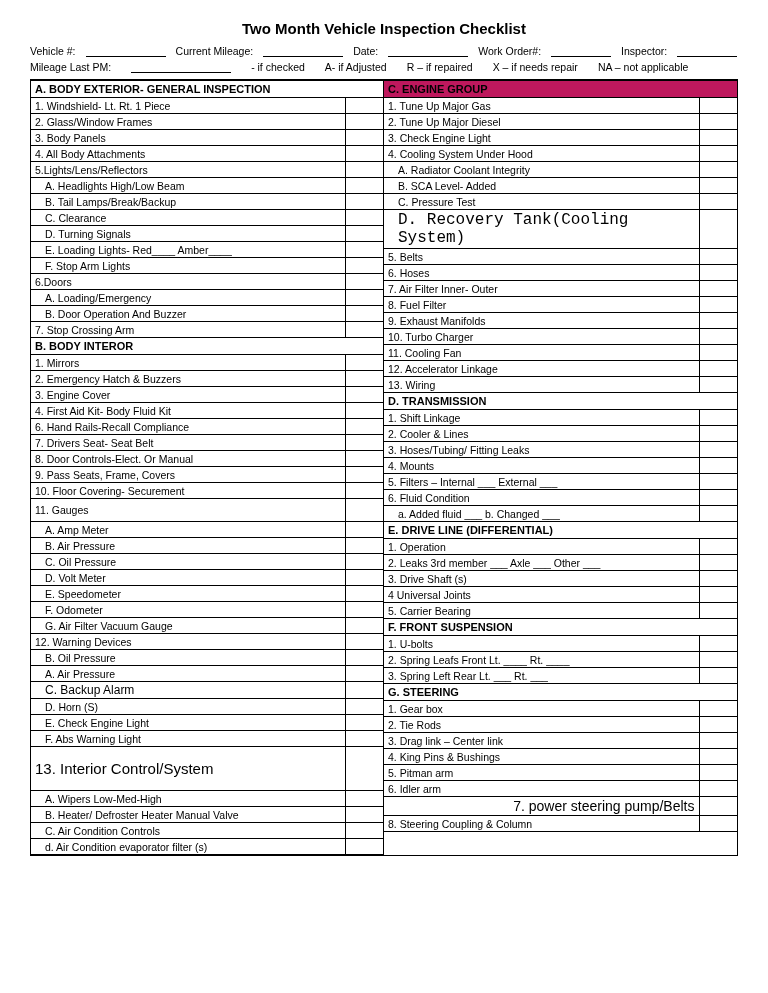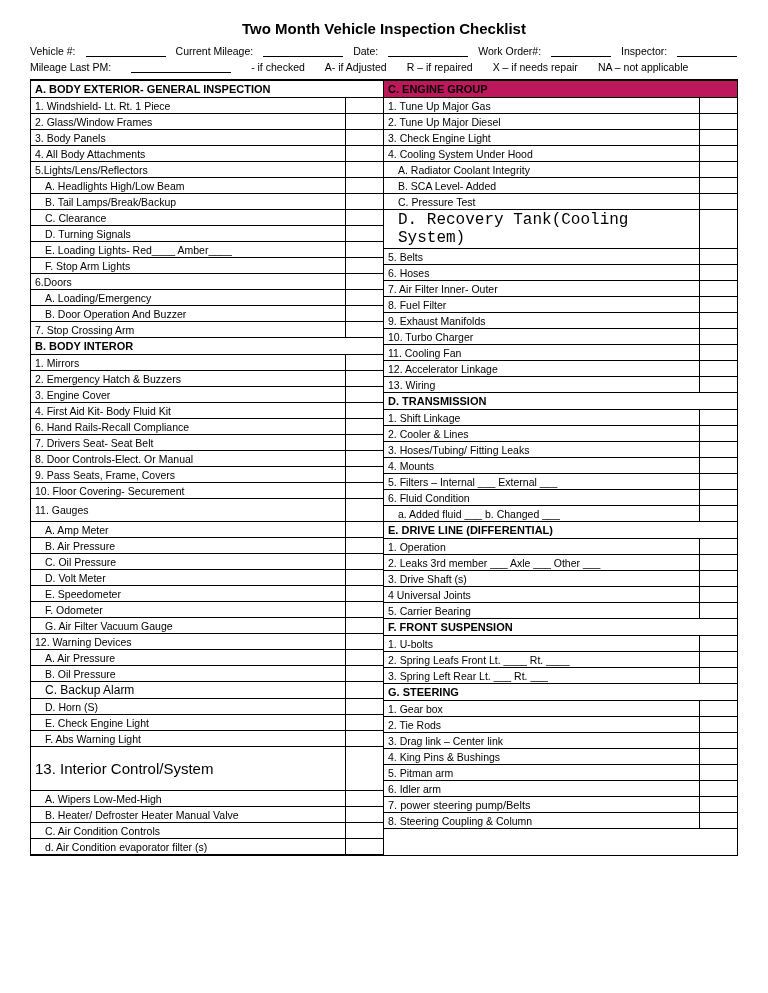--- a/index.html
+++ b/index.html
@@ -226,25 +226,25 @@
           </tr>
           <tr>
             <td class="item-text" style="border-top: 1px solid rgb(0, 0, 0); border-right: 1px solid rgb(0, 0, 0); border-bottom: 1px solid rgb(0, 0, 0); border-image: initial; border-left: none; padding: 1px 4px 1px 14px; font-size: 10.5px; height: 16px;">G. Air Filter Vacuum Gauge</td>
             <td class="check-box" style="border-top: 1px solid rgb(0, 0, 0); border-bottom: 1px solid rgb(0, 0, 0); border-left: 1px solid rgb(0, 0, 0); border-image: initial; border-right: none; width: 38px; height: 16px;"></td>
           </tr>
           <tr>
             <td class="item-text" style="border-top: 1px solid rgb(0, 0, 0); border-right: 1px solid rgb(0, 0, 0); border-bottom: 1px solid rgb(0, 0, 0); border-image: initial; border-left: none; padding: 1px 4px; font-size: 10.5px; height: 16px;">12. Warning Devices</td>
             <td class="check-box" style="border-top: 1px solid rgb(0, 0, 0); border-bottom: 1px solid rgb(0, 0, 0); border-left: 1px solid rgb(0, 0, 0); border-image: initial; border-right: none; width: 38px; height: 16px;"></td>
           </tr>
           <tr>
+            <td class="item-text" style="border-top: 1px solid rgb(0, 0, 0); border-right: 1px solid rgb(0, 0, 0); border-bottom: 1px solid rgb(0, 0, 0); border-image: initial; border-left: none; padding: 1px 4px 1px 14px; font-size: 10.5px; height: 16px;">B. Oil Pressure</td>
+            <td class="check-box" style="border-top: 1px solid rgb(0, 0, 0); border-bottom: 1px solid rgb(0, 0, 0); border-left: 1px solid rgb(0, 0, 0); border-image: initial; border-right: none; width: 38px; height: 16px;"></td>
+          </tr>
+          <tr>
             <td class="item-text" style="border-top: 1px solid rgb(0, 0, 0); border-right: 1px solid rgb(0, 0, 0); border-bottom: 1px solid rgb(0, 0, 0); border-image: initial; border-left: none; padding: 1px 4px 1px 14px; font-size: 10.5px; height: 16px;">A. Air Pressure</td>
-            <td class="check-box" style="border-top: 1px solid rgb(0, 0, 0); border-bottom: 1px solid rgb(0, 0, 0); border-left: 1px solid rgb(0, 0, 0); border-image: initial; border-right: none; width: 38px; height: 16px;"></td>
-          </tr>
-          <tr>
-            <td class="item-text" style="border-top: 1px solid rgb(0, 0, 0); border-right: 1px solid rgb(0, 0, 0); border-bottom: 1px solid rgb(0, 0, 0); border-image: initial; border-left: none; padding: 1px 4px 1px 14px; font-size: 10.5px; height: 16px;">B. Oil Pressure</td>
             <td class="check-box" style="border-top: 1px solid rgb(0, 0, 0); border-bottom: 1px solid rgb(0, 0, 0); border-left: 1px solid rgb(0, 0, 0); border-image: initial; border-right: none; width: 38px; height: 16px;"></td>
           </tr>
           <tr>
             <td class="item-text" style="border-top: 1px solid rgb(0, 0, 0); border-right: 1px solid rgb(0, 0, 0); border-bottom: 1px solid rgb(0, 0, 0); border-image: initial; border-left: none; padding: 1px 4px 1px 14px; font-size: 12px; height: 16px;">C. Backup Alarm</td>
             <td class="check-box" style="border-top: 1px solid rgb(0, 0, 0); border-bottom: 1px solid rgb(0, 0, 0); border-left: 1px solid rgb(0, 0, 0); border-image: initial; border-right: none; width: 38px; height: 16px;"></td>
           </tr>
           <tr>
             <td class="item-text" style="border-top: 1px solid rgb(0, 0, 0); border-right: 1px solid rgb(0, 0, 0); border-bottom: 1px solid rgb(0, 0, 0); border-image: initial; border-left: none; padding: 1px 4px 1px 14px; font-size: 10.5px; height: 16px;">D. Horn (S)</td>
             <td class="check-box" style="border-top: 1px solid rgb(0, 0, 0); border-bottom: 1px solid rgb(0, 0, 0); border-left: 1px solid rgb(0, 0, 0); border-image: initial; border-right: none; width: 38px; height: 16px;"></td>
           </tr>
@@ -444,21 +444,21 @@
           </tr>
           <tr>
             <td class="item-text" style="border-top: 1px solid rgb(0, 0, 0); border-right: 1px solid rgb(0, 0, 0); border-bottom: 1px solid rgb(0, 0, 0); border-image: initial; border-left: none; padding: 1px 4px; font-size: 10.5px; height: 16px;">5. Pitman arm</td>
             <td class="check-box" style="border-top: 1px solid rgb(0, 0, 0); border-bottom: 1px solid rgb(0, 0, 0); border-left: 1px solid rgb(0, 0, 0); border-image: initial; border-right: none; width: 38px; height: 16px;"></td>
           </tr>
           <tr>
             <td class="item-text" style="border-top: 1px solid rgb(0, 0, 0); border-right: 1px solid rgb(0, 0, 0); border-bottom: 1px solid rgb(0, 0, 0); border-image: initial; border-left: none; padding: 1px 4px; font-size: 10.5px; height: 16px;">6. Idler arm</td>
             <td class="check-box" style="border-top: 1px solid rgb(0, 0, 0); border-bottom: 1px solid rgb(0, 0, 0); border-left: 1px solid rgb(0, 0, 0); border-image: initial; border-right: none; width: 38px; height: 16px;"></td>
           </tr>
           <tr>
-            <td class="item-text" style="border-top: 1px solid rgb(0, 0, 0); border-right: 1px solid rgb(0, 0, 0); border-bottom: 1px solid rgb(0, 0, 0); border-image: initial; border-left: none; padding: 1px 4px; font-size: 11px; height: 16px;">7. power steering pump/Belts</td>
+            <td class="item-text" style="border-top: 1px solid rgb(0, 0, 0); border-right: 1px solid rgb(0, 0, 0); border-bottom: 1px solid rgb(0, 0, 0); border-image: initial; border-left: none; padding: 1px 4px; font-size: 14px; height: 16px; text-align: right;">7. power steering pump/Belts</td>
             <td class="check-box" style="border-top: 1px solid rgb(0, 0, 0); border-bottom: 1px solid rgb(0, 0, 0); border-left: 1px solid rgb(0, 0, 0); border-image: initial; border-right: none; width: 38px; height: 16px;"></td>
           </tr>
           <tr>
             <td class="item-text" style="border-top: 1px solid rgb(0, 0, 0); border-right: 1px solid rgb(0, 0, 0); border-bottom: 1px solid rgb(0, 0, 0); border-image: initial; border-left: none; padding: 1px 4px; font-size: 10.5px; height: 16px;">8. Steering Coupling &amp; Column</td>
             <td class="check-box" style="border-top: 1px solid rgb(0, 0, 0); border-bottom: 1px solid rgb(0, 0, 0); border-left: 1px solid rgb(0, 0, 0); border-image: initial; border-right: none; width: 38px; height: 16px;"></td>
           </tr>
         </tbody>
     </table>
   </div>
 </div>

